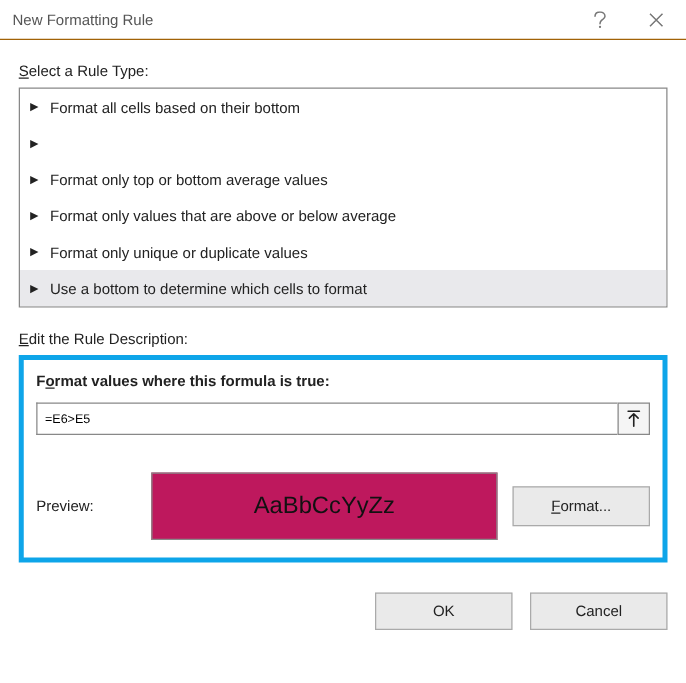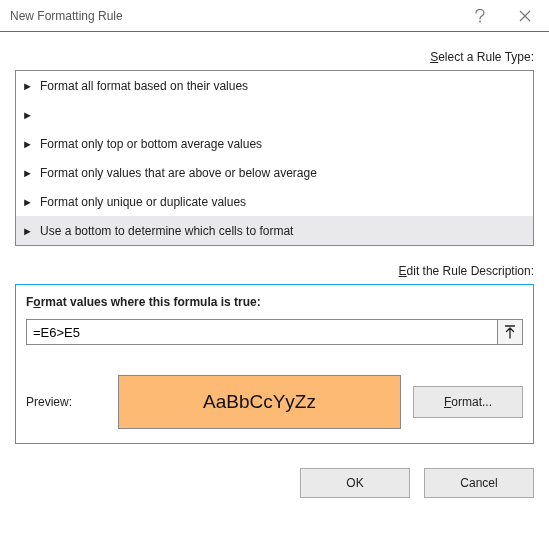--- a/index.html
+++ b/index.html
@@ -35,21 +35,20 @@
     color: #666;
   }
   .tbtn svg { display:block; }
   .content {
     padding: 18px 15px 10px 15px;
   }
   .section-label {
     font-size: 12px;
     color: #222;
     margin-bottom: 6px;
-    text-align: right;
   }
   .underline { text-decoration: underline; }
   .rule-list {
     border: 1px solid #888;
     background: #fff;
   }
   .rule-item {
     display: flex;
     align-items: center;
     height: 29px;
@@ -65,41 +64,41 @@
     color: #222;
     font-size: 11px;
   }
   .rule-item.selected {
     background: #e9e9ec;
   }
   .edit-block {
     margin-top: 18px;
   }
   .desc-box {
-    border: 1px solid #0ea5e9;
+    border: 4px solid #0ea5e9;
     margin-top: 6px;
     padding: 10px 10px 14px 10px;
   }
   .desc-title {
     font-weight: bold;
     font-size: 12px;
     margin-bottom: 10px;
   }
   .formula-row {
     display: flex;
     align-items: stretch;
     height: 26px;
     margin-bottom: 30px;
   }
   .formula-input {
     flex: 1;
     border: 1px solid #888;
     border-right: none;
     padding: 0 6px;
-    font-size: 13px;
+    font-size: 10px;
     font-family: inherit;
     outline: none;
   }
   .ref-btn {
     width: 26px;
     border: 1px solid #888;
     background: #f5f5f5;
     display: flex;
     align-items: center;
     justify-content: center;
@@ -111,21 +110,21 @@
     gap: 12px;
   }
   .preview-label {
     font-weight: normal;
     width: 80px;
   }
   .preview-box {
     flex: 1;
     border: 1px solid #888;
     height: 54px;
-    background: #fdba74;
+    background: #be185d;
     display: flex;
     align-items: center;
     justify-content: center;
     font-size: 19px;
     color: #111;
   }
   .format-btn {
     width: 110px;
     height: 32px;
     border: 1px solid #aaa;
@@ -171,21 +170,21 @@
   </div>
 </div>
 
 <div class="content">
 
   <div class="section-label"><span class="underline">S</span>elect a Rule Type:</div>
 
   <div class="rule-list">
     <div class="rule-item">
       <span class="arrow">►</span>
-      <span>Format all format based on their values</span>
+      <span>Format all cells based on their bottom</span>
     </div>
     <div class="rule-item">
       <span class="arrow">►</span>
     </div>
     <div class="rule-item">
       <span class="arrow">►</span>
       <span>Format only top or bottom average values</span>
     </div>
     <div class="rule-item">
       <span class="arrow">►</span>

